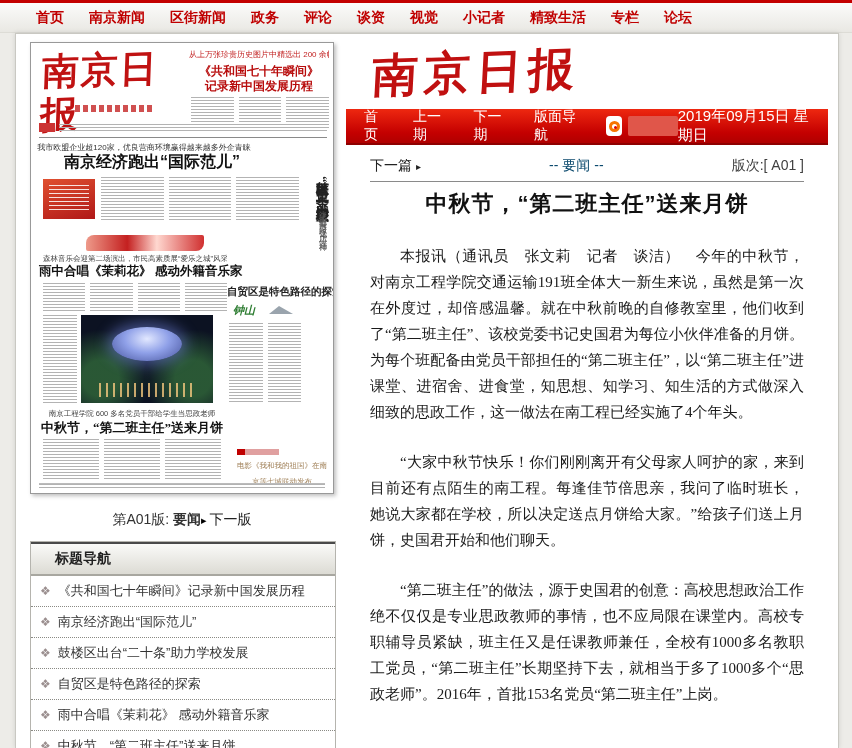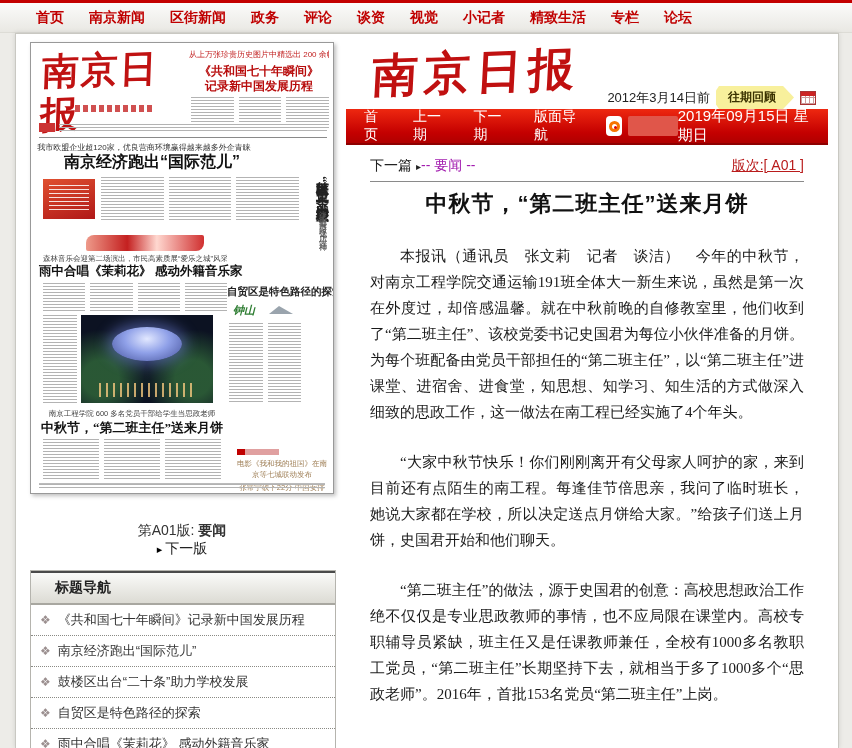--- a/index.html
+++ b/index.html
@@ -81,31 +81,31 @@
     font-family:"Liberation Serif", serif; }
   .fp-zslogo { position:absolute; left:202px; top:258px; width:64px; height:18px;
     display:flex; align-items:center; gap:14px; }
   .zs-text { color:#2e7d32; font-weight:bold; font-style:italic; font-size:11px; }
   .zs-mtn { width:0; height:0; border-left:10px solid transparent; border-right:14px solid transparent;
     border-bottom:8px solid #9aa4ad; }
   .fp-cols-e { left:198px; top:280px; width:72px; height:80px; }
   .fp-teaser { position:absolute; left:206px; top:406px; width:90px; height:44px; }
   .tz-tag { width:42px; height:6px; margin-bottom:3px;
     background:linear-gradient(90deg,#c00000 0 8px,#e0a0a0 8px 100%); }
-  .tz1,.tz2 { font-size:7.5px; color:#a08058; text-align:center; line-height:11px; margin-top:2px; }
+  .tz1,.tz2 { font-size:7.5px; color:#a08058; text-align:center; line-height:16px; margin-top:2px; }
   .fp-vert { position:absolute; right:2px; top:128px; height:236px; writing-mode:vertical-rl; }
   .v-main { font-size:13px; font-weight:bold; color:#222; letter-spacing:1px; line-height:17px;
     font-family:"Liberation Serif", serif; }
   .v-note { font-size:8px; color:#555; line-height:10px; letter-spacing:1px; }
   .fp-footer { position:absolute; left:8px; right:8px; bottom:4px; height:6px;
     border-top:1px solid #bbb; }
 
   
   #pagebar { display:flex; justify-content:center; align-items:center;
-    width:304px; margin-top:28px; font-size:14px; color:#333;flex-direction:column; }
+    width:304px; margin-top:17px; font-size:14px; color:#333; }
   #pagebar .sec { font-weight:bold; }
   #pagebar .next { cursor:pointer; color:#222; }
   #pagebar .arr { font-size:11px; color:#000; margin-right:3px; }
 
   
   #titlenav { width:306px; margin-top:12px; border:1px solid #b5b4ae; background:#fff; }
   #titlenav .hd { border-top:2px solid #4a4a4a; background:linear-gradient(#fafaf8,#dcdbd4);
     padding:6px 24px; font-size:14px; font-weight:bold; color:#222;
     border-bottom:2px solid #a8a7a0; }
   #titlenav ul { list-style:none; }
@@ -145,22 +145,22 @@
   #weiboicon i::after { content:""; position:absolute; left:2px; top:2px; width:3px; height:3px;
     border-radius:50%; background:#d00; }
   #followpill { width:60px; height:20px; background:#e0564a; border-radius:2px; cursor:pointer; }
   #redbar .date { margin-left:auto; color:#fff; font-weight:normal; font-size:15px; }
 
   #articlewrap { padding:0 24px; }
   #artnav { display:flex; align-items:center; margin-top:12px; padding-bottom:6px;
     border-bottom:1px solid #8a8a8a; font-size:14px; color:#222; }
   #artnav .prev { cursor:pointer; }
   #artnav .prev .arr { font-size:10px; margin-left:4px; }
-  #artnav .sec { flex:1; color:#a21caf; }
-  #artnav .pg { color:#b91c1c;text-decoration:underline; }
+  #artnav .sec { flex:1; text-align:center; color:#0c4a6e; }
+  #artnav .pg { color:#404040; }
   .kicker { margin-top:13px; text-align:center; font-size:14px; color:#4a4a4a;
     font-family:"Liberation Serif", serif; }
   h1.title { margin-top:7px; text-align:center; font-size:22px; color:#111; letter-spacing:1px; }
   .body p { margin-top:24px; font-size:15px; line-height:26px; color:#1a1a1a;
     text-align:justify; text-indent:2em; font-family:"Liberation Serif", serif; }
 </style>
 </head>
 <body>
 
 <div id="page">
@@ -286,25 +286,20 @@
               <span class="blt">❖</span>
               <span>中秋节，“第二班主任”送来月饼</span>
             </li>
         </ul>
       </div>
     </div>
 
     <div id="rightcol">
       <div id="hdr">
         <div class="logo">南京日报</div>
-        <div id="archiverow">
-          <span class="dt">2012年3月14日前</span>
-          <button id="archivebtn">往期回顾</button>
-          <div id="calicon"></div>
-        </div>
       </div>
 
       <div id="redbar">
         <a>首页</a>
         <a>上一期</a>
         <a>下一期</a>
         <a>版面导航</a>
         <div id="weiboicon">
             <i></i>
           </div>

